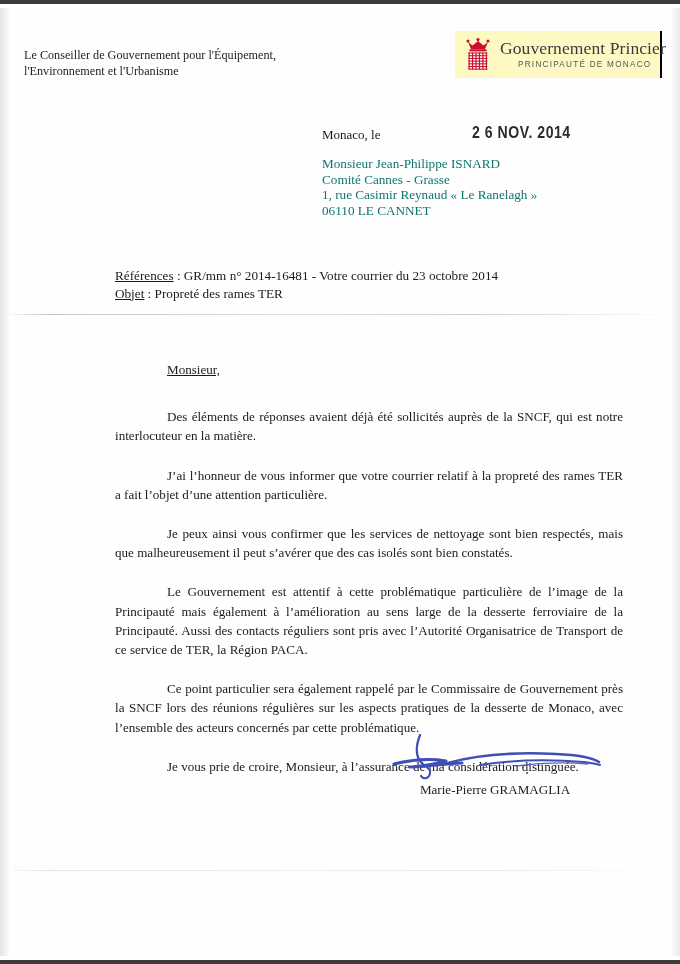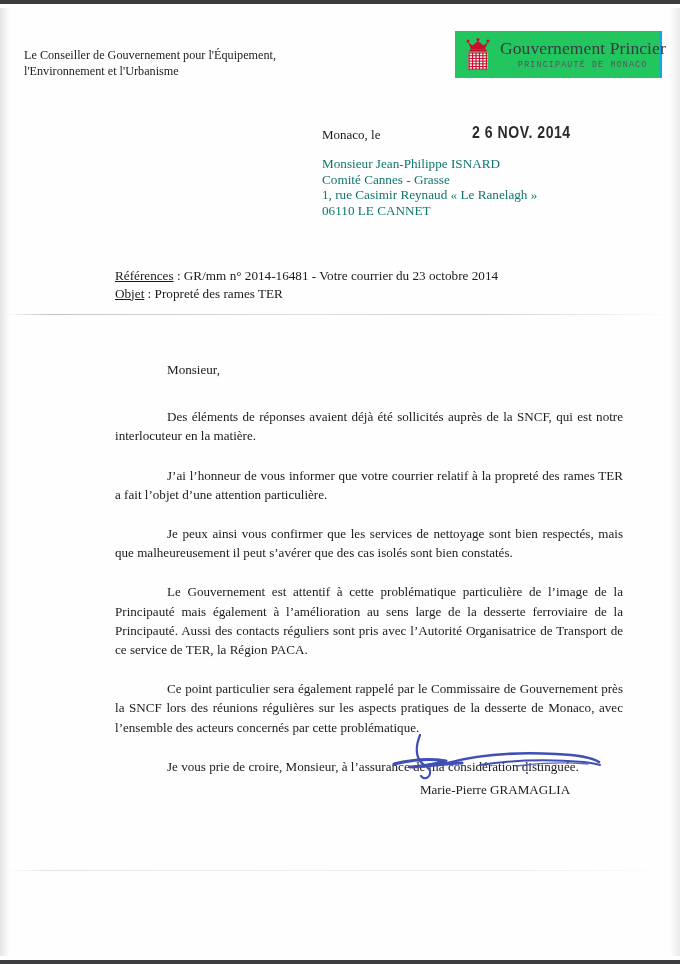--- a/index.html
+++ b/index.html
@@ -62,43 +62,43 @@
     line-height: 15.5px;
     color: #232323;
   }
 
   #logo-box {
     position: absolute;
     right: 18px;
     top: 27px;
     width: 207px;
     height: 47px;
-    background: #22c55e;
-    border-right: 2px solid #0ea5e9;
+    background: #fef9c3;
+    border-right: 2px solid #000000;
     display: flex;
     align-items: center;
     padding-left: 8px;
     box-sizing: border-box;
   }
   #crest {
     width: 30px;
     height: 34px;
     flex: 0 0 30px;
     margin-right: 7px;
   }
   .logo-text { line-height: 1; }
   #logo-title {
     font-family: "Liberation Serif", serif;
     font-size: 17.5px;
     color: #3a3a40;
     letter-spacing: .1px;
     white-space: nowrap;
   }
   #logo-sub {
-    font-family: Liberation Mono, monospace;
+    font-family: Liberation Sans, sans-serif;
     font-size: 8.2px;
     color: #55555c;
     letter-spacing: 1.25px;
     margin-top: 3px;
     white-space: nowrap;
     padding-left: 18px;
   }
 
   
   #date-row {
@@ -151,20 +151,21 @@
     left: 115px;
     top: 356px;
     width: 508px;
     font-size: 13.1px;
     line-height: 19.2px;
     text-align: justify;
     color: #1b1b1b;
   }
   #salutation {
     margin: 0 0 28px 52px;
+    text-decoration: underline;
   }
   #body-copy p.para {
     margin: 0 0 20px 0;
     text-indent: 52px;
   }
   #body-copy p.para:last-child { margin-bottom: 0; }
   #closing { text-indent: 52px; }
 
   
   #signature-block {

